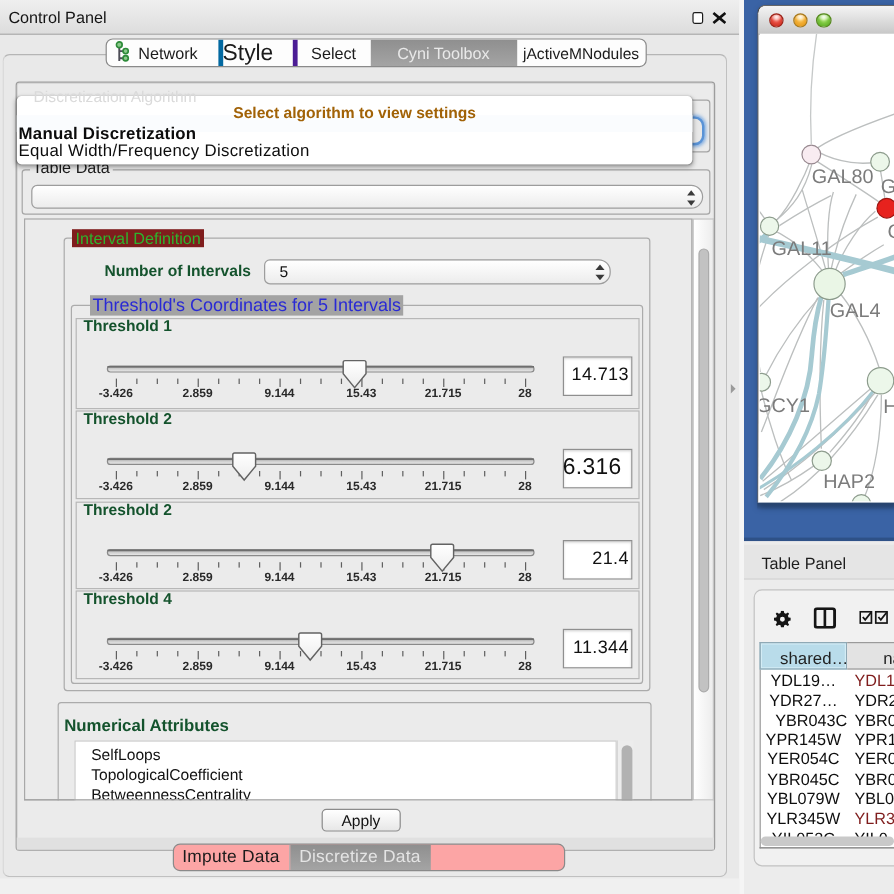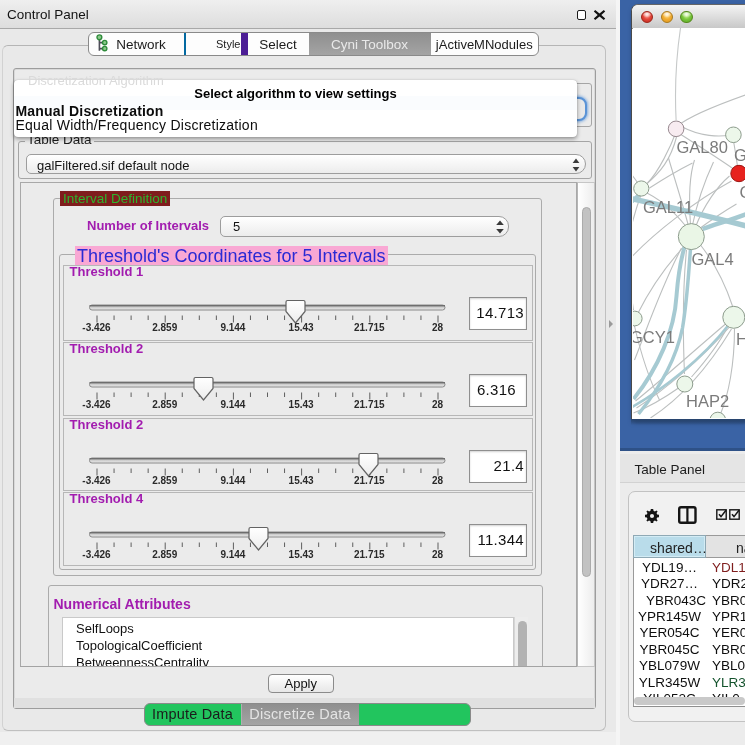--- a/index.html
+++ b/index.html
@@ -1,17 +1,17 @@
 <!DOCTYPE html>
 <html><head><meta charset="utf-8"><style>
 *{margin:0;padding:0;box-sizing:border-box}
 body{font-family:"Liberation Sans",sans-serif;width:745px;height:745px;overflow:hidden}
 #root{position:relative;width:745px;height:745px;background:#e9e9e9;font-family:"Liberation Sans",sans-serif}
 .abs{position:absolute}
-.bt{position:absolute;white-space:nowrap;line-height:15px;color:#a21caf}
+.bt{position:absolute;white-space:nowrap;line-height:15px;color:#14532d}
 .lab{position:absolute;white-space:nowrap;color:#111}
 </style></head><body>
 <div id="root">
 <svg width="0" height="0" style="position:absolute">
       <defs>
 <linearGradient id="trg" x1="0" y1="0" x2="0" y2="1">
           <stop offset="0" stop-color="#b3b3b3"></stop>
           <stop offset="1" stop-color="#ececec"></stop>
         </linearGradient>
 <linearGradient id="thg" x1="0" y1="0" x2="0" y2="1">
@@ -32,45 +32,44 @@
       <path d="M2,1 L6,5 L2,9 Z" fill="#9a9a9a"></path>
     </svg>
 <div class="abs" style="left:2px;top:45px;width:604px;height:685.5px;border:1px solid #c0c0c0;border-left-color:#d2d2d2;border-top-color:#b5b5b5;border-radius:6px;background:#e9e9e9"></div>
 <div class="abs" style="left:12.5px;top:67.5px;width:583.5px;height:641px;border:1px solid #9d9d9d;border-radius:3px;background:#ebebeb;box-shadow:inset 0 0 0 1px #d9d9d9"></div>
 <div class="abs" style="left:14px;top:697.5px;width:580.5px;height:10px;background:#e0e0e0"></div>
 <div class="abs" style="left:17.5px;top:83px;width:574.5px;height:43.5px;border:1px solid #a5a5a5;border-radius:3px"></div>
 <div class="abs" style="left:30px;top:96.5px;width:557px;height:24px;border:2.5px solid #5a93d6;border-radius:8px;background:#e8e8e8;box-shadow:0 0 3px 1px rgba(90,150,220,0.75)"></div>
 <div class="abs" style="left:14px;top:80px;width:563px;height:56.5px;background:#ffffff;border-radius:4px;box-shadow:0 2px 4px rgba(0,0,0,0.38),0 0 1px rgba(0,0,0,0.25);z-index:4"></div>
 <div class="abs" style="left:14px;top:96px;width:563px;height:14px;background:#fafcfe;z-index:4"></div>
 <div class="lab" style="left:28px;top:73px;font-size:13px;color:#dadada;z-index:5">Discretization Algorithm</div>
-<div class="lab" style="left:0;top:85.5px;width:591px;text-align:center;font-size:13px;font-weight:bold;color:#000000;z-index:5">Select algorithm to view settings</div>
+<div class="lab" style="left:0;top:85.5px;width:591px;text-align:center;font-size:13px;font-weight:bold;color:#a16207;z-index:5">Select algorithm to view settings</div>
 <div class="lab" style="left:15.5px;top:103px;font-size:14px;letter-spacing:0.2px;font-weight:bold;color:#0c0c0c;z-index:5">Manual Discretization</div>
 <div class="lab" style="left:15.5px;top:117px;font-size:14px;letter-spacing:0.25px;color:#0c0c0c;z-index:5">Equal Width/Frequency Discretization</div>
 <div class="abs" style="left:17.5px;top:141px;width:574.5px;height:38px;border:1px solid #a5a5a5;border-radius:3px"></div>
 <div class="lab" style="left:25px;top:132px;font-size:13.5px;color:#1d1d1d;background:#ebebeb;padding:0 2px;z-index:1">Table Data</div>
 <div class="abs" style="left:26px;top:154px;width:560px;height:20px;border:1px solid #9d9d9d;border-radius:5px 10px 10px 5px;background:linear-gradient(#ffffff,#ececec)"></div>
-<div class="lab" style="left:37px;top:157.5px;font-size:13px;color:#141414">galFiltered.sif default node</div>
 <svg class="abs" style="left:570.5px;top:157.5px" width="10" height="14">
       <path d="M5,0.5 L8.4,5 L1.6,5 Z" fill="#3a3a3a"></path>
       <path d="M5,13.5 L8.4,9 L1.6,9 Z" fill="#3a3a3a"></path>
     </svg>
 <div class="abs" style="left:19.5px;top:181.5px;width:557px;height:485.5px;border:1px solid #a8a8a8;background:#ebebeb"></div>
 <div class="abs" style="left:576.5px;top:181.5px;width:18px;height:485.5px;background:linear-gradient(to right,#ffffff,#ededed);border:1px solid #c6c6c6;border-left:1px solid #b5b5b5"></div>
 <div class="abs" style="left:582px;top:207px;width:8.5px;height:370px;background:#c2c2c2;border:1px solid #ababab;border-radius:4.5px"></div>
 <div class="abs" style="left:52.5px;top:197.5px;width:489px;height:378.5px;border:1px solid #ababab;border-radius:3px"></div>
 <div class="lab" style="left:60px;top:190.5px;font-size:13.5px;color:#2db52d;background:#7f1d1d;padding:0 3px">Interval Definition</div>
 <div class="bt" style="left:87px;top:218px;font-size:13px;font-weight:bold">Number of Intervals</div>
 <div class="abs" style="left:220px;top:215.5px;width:289px;height:21px;border:1px solid #9d9d9d;border-radius:5px 10px 10px 5px;background:linear-gradient(#ffffff,#ececec)"></div>
 <div class="lab" style="left:233px;top:219px;font-size:13px;color:#141414">5</div>
 <svg class="abs" style="left:494.5px;top:219.5px" width="10" height="14">
       <path d="M5,0.5 L8.8,5 L1.2,5 Z" fill="#3a3a3a"></path>
       <path d="M5,13.5 L8.8,9 L1.2,9 Z" fill="#3a3a3a"></path>
     </svg>
 <div class="abs" style="left:59px;top:253.5px;width:477px;height:316.5px;border:1px solid #ababab;border-radius:3px"></div>
-<div class="lab" style="left:75px;top:245.5px;font-size:18px;color:#2a2ad4;background:#f9a8d4;padding:0 2px">Threshold's Coordinates for 5 Intervals</div>
+<div class="lab" style="left:75px;top:245.5px;font-size:15px;color:#2a2ad4;background:#a3a3a3;padding:0 2px">Threshold's Coordinates for 5 Intervals</div>
 <div style="position:absolute;left:62.5px;top:265px;width:470.5px;height:76px;border:1px solid #b7b7b7;background:#ebebeb;box-sizing:border-box"></div>
 <div class="bt" style="left:69.5px;top:263.5px;font-size:13px;font-weight:bold">Threshold 1</div>
 <svg style="position:absolute;left:62.5px;top:265px" width="470.5" height="76" viewBox="0 0 470.5 76">
 <defs></defs>
 <rect x="26.5" y="40" width="355.5" height="5" rx="2.5" fill="url(#trg)" stroke="#8a8a8a" stroke-width="1"></rect>
 <rect x="26.5" y="40" width="355.5" height="1.4" fill="#6e6e6e"></rect>
 <rect x="33.50" y="50.5" width="1" height="7" fill="#5f5f5f"></rect>
       <rect x="50.55" y="50.5" width="1" height="4.5" fill="#5f5f5f"></rect>
       <rect x="67.60" y="50.5" width="1" height="4.5" fill="#5f5f5f"></rect>
       <rect x="84.65" y="50.5" width="1" height="4.5" fill="#5f5f5f"></rect>
@@ -130,21 +129,21 @@
       <rect x="374.50" y="50.5" width="1" height="7" fill="#5f5f5f"></rect>
 <text x="33.50" y="66" text-anchor="middle" font-size="10" font-weight="bold" fill="#2a2a2a">-3.426</text>
       <text x="101.70" y="66" text-anchor="middle" font-size="10" font-weight="bold" fill="#2a2a2a">2.859</text>
       <text x="169.90" y="66" text-anchor="middle" font-size="10" font-weight="bold" fill="#2a2a2a">9.144</text>
       <text x="238.10" y="66" text-anchor="middle" font-size="10" font-weight="bold" fill="#2a2a2a">15.43</text>
       <text x="306.30" y="66" text-anchor="middle" font-size="10" font-weight="bold" fill="#2a2a2a">21.715</text>
       <text x="374.50" y="66" text-anchor="middle" font-size="10" font-weight="bold" fill="#2a2a2a">28</text>
 <path d="M132.50,37.5 h16 q1.5,0 1.5,1.5 v9.5 l-9.5,11.5 l-9.5,-11.5 v-9.5 q0,-1.5 1.5,-1.5 z" transform="translate(0,-2)" fill="url(#thg)" stroke="#636363" stroke-width="1.2"></path>
 </svg>
 <div style="position:absolute;left:469.0px;top:374px;width:57.5px;height:33px;background:#fff;border:1px solid #8f8f8f;box-sizing:border-box;box-shadow:inset 0 1px 2px rgba(0,0,0,0.18)"></div>
-<div style="position:absolute;left:469.0px;top:374px;width:55px;height:31px;line-height:31px;text-align:center;font-size:15px;letter-spacing:0.3px;color:#111">6.316</div>
+<div style="position:absolute;left:469.0px;top:374px;width:55px;height:31px;line-height:31px;text-align:left;font-size:19px;letter-spacing:0.3px;color:#111">6.316</div>
     <div style="position:absolute;left:62.5px;top:418px;width:470.5px;height:73px;border:1px solid #b7b7b7;background:#ebebeb;box-sizing:border-box"></div>
 <div class="bt" style="left:69.5px;top:416.5px;font-size:13px;font-weight:bold">Threshold 2</div>
 <svg style="position:absolute;left:62.5px;top:418px" width="470.5" height="73" viewBox="0 0 470.5 73">
 <defs></defs>
 <rect x="26.5" y="40" width="355.5" height="5" rx="2.5" fill="url(#trg)" stroke="#8a8a8a" stroke-width="1"></rect>
 <rect x="26.5" y="40" width="355.5" height="1.4" fill="#6e6e6e"></rect>
 <rect x="33.50" y="50.5" width="1" height="7" fill="#5f5f5f"></rect>
       <rect x="50.55" y="50.5" width="1" height="4.5" fill="#5f5f5f"></rect>
       <rect x="67.60" y="50.5" width="1" height="4.5" fill="#5f5f5f"></rect>
       <rect x="84.65" y="50.5" width="1" height="4.5" fill="#5f5f5f"></rect>
@@ -217,28 +216,28 @@
 <div class="abs" style="left:42.5px;top:42px;width:452px;height:60px;background:#fff;border:1px solid #c9c9c9"></div>
 <div class="abs" style="left:494.5px;top:42px;width:14px;height:50px;background:#ededed;border-left:1px solid #d6d6d6"></div>
 <div class="abs" style="left:498px;top:45.5px;width:9.5px;height:50px;background:#b2b2b2;border-radius:5px"></div>
 <div class="lab" style="left:56.5px;top:46px;font-size:13px;color:#111">SelfLoops</div>
 <div class="lab" style="left:56.5px;top:63px;font-size:13px;color:#111">TopologicalCoefficient</div>
 <div class="lab" style="left:56.5px;top:80px;font-size:13px;color:#111">BetweennessCentrality</div>
 </div>
 <div class="bt" style="left:53.5px;top:597px;font-size:14px;font-weight:bold">Numerical Attributes</div>
 <div class="abs" style="left:19.5px;top:666px;width:557px;height:1px;background:#a3a3a3"></div>
 <div class="abs" style="left:268px;top:673.5px;width:65.5px;height:19px;border:1px solid #8b8b8b;border-radius:4px;background:linear-gradient(#ffffff,#e7e7e7);text-align:center;line-height:17px;font-size:13px;color:#111">Apply</div>
-<div class="abs" style="left:143.5px;top:703px;width:327.5px;height:22.5px;border:1px solid #8a8a8a;border-radius:6px;background:#22c55e;overflow:hidden;display:flex">
+<div class="abs" style="left:143.5px;top:703px;width:327.5px;height:22.5px;border:1px solid #8a8a8a;border-radius:6px;background:#fca5a5;overflow:hidden;display:flex">
 <div style="width:97px;text-align:center;line-height:21px;font-size:14.5px;letter-spacing:0.2px;color:#1b1b1b;border-right:1px solid #b0b0b0">Impute Data</div>
 <div style="width:117px;text-align:center;line-height:21px;font-size:14.5px;letter-spacing:0.2px;color:#e4e4e4;background:linear-gradient(#8f8f8f,#a4a4a4)">Discretize Data</div>
 </div>
 <div class="abs" style="left:0;top:731.5px;width:616px;height:13.5px;background:#f0f0f0"></div>
 <div class="abs" style="left:87.5px;top:32px;width:451.5px;height:24px;border:1px solid #8a8a8a;border-radius:6px;background:#fdfdfd;overflow:hidden;display:flex">
-<div style="width:97px;position:relative;line-height:23px;font-size:13.5px;color:#1b1b1b;border-right:2px solid #0369a1;text-align:center;padding-left:10px">Network</div>
-<div style="width:62px;text-align:right;line-height:23px;font-size:11px;color:#1b1b1b;border-right:7px solid #4c1d95">Style</div>
+<div style="width:97px;position:relative;line-height:23px;font-size:13.5px;color:#1b1b1b;border-right:4px solid #0369a1;text-align:center;padding-left:10px">Network</div>
+<div style="width:62px;text-align:left;line-height:23px;font-size:19px;color:#1b1b1b;border-right:4px solid #4c1d95">Style</div>
 <div style="width:61px;text-align:center;line-height:23px;font-size:13.5px;color:#1b1b1b">Select</div>
 <div style="width:122px;text-align:center;line-height:23px;font-size:13.5px;color:#e9e9e9;background:linear-gradient(#8f8f8f,#a4a4a4)">Cyni Toolbox</div>
 <div style="flex:1;text-align:center;line-height:23px;font-size:13px;color:#1b1b1b">jActiveMNodules</div>
 </div>
 <svg class="abs" style="left:96px;top:34px" width="13" height="19" viewBox="0 0 13 19">
 <path d="M3.4,4 L3.4,16.8 M3.4,8.6 L8.6,8.6 M3.4,14.6 L8.6,14.6" stroke="#4d4d57" stroke-width="1.6" fill="none"></path>
 <circle cx="3.4" cy="3.3" r="2.4" fill="#8bc98b" stroke="#2e8b3a" stroke-width="1.4"></circle>
 <circle cx="8.7" cy="8.6" r="2.2" fill="#8bc98b" stroke="#2e8b3a" stroke-width="1.4"></circle>
 <circle cx="8.7" cy="14.6" r="2.2" fill="#8bc98b" stroke="#2e8b3a" stroke-width="1.4"></circle>
 </svg>
@@ -348,17 +347,17 @@
     <div class="lab" style="left:712px;top:592.7px;font-size:13.5px;color:#0e0e0e">YBR0</div>
     <div class="lab" style="left:633px;top:609.0px;width:73px;text-align:center;font-size:13.5px;color:#0e0e0e">YPR145W</div>
     <div class="lab" style="left:712px;top:609.0px;font-size:13.5px;color:#0e0e0e">YPR1</div>
     <div class="lab" style="left:633px;top:625.4px;width:73px;text-align:center;font-size:13.5px;color:#0e0e0e">YER054C</div>
     <div class="lab" style="left:712px;top:625.4px;font-size:13.5px;color:#0e0e0e">YER0</div>
     <div class="lab" style="left:633px;top:641.8px;width:73px;text-align:center;font-size:13.5px;color:#0e0e0e">YBR045C</div>
     <div class="lab" style="left:712px;top:641.8px;font-size:13.5px;color:#0e0e0e">YBR0</div>
     <div class="lab" style="left:633px;top:658.1px;width:73px;text-align:center;font-size:13.5px;color:#0e0e0e">YBL079W</div>
     <div class="lab" style="left:712px;top:658.1px;font-size:13.5px;color:#0e0e0e">YBL0</div>
     <div class="lab" style="left:633px;top:674.5px;width:73px;text-align:center;font-size:13.5px;color:#0e0e0e">YLR345W</div>
-    <div class="lab" style="left:712px;top:674.5px;font-size:13.5px;color:#14532d">YLR3</div>
+    <div class="lab" style="left:712px;top:674.5px;font-size:13.5px;color:#7f1d1d">YLR3</div>
     <div class="lab" style="left:633px;top:690.8px;width:73px;text-align:center;font-size:13.5px;color:#0e0e0e">YIL052C</div>
     <div class="lab" style="left:712px;top:690.8px;font-size:13.5px;color:#0e0e0e">YIL0</div>
 <div class="abs" style="left:634px;top:696.8px;width:111px;height:8px;background:#c9c9c9;border-radius:4px"></div>
 <div class="abs" style="left:633px;top:706.3px;width:112px;height:1px;background:#8f8f8f"></div>
 </div>
 </body></html>

